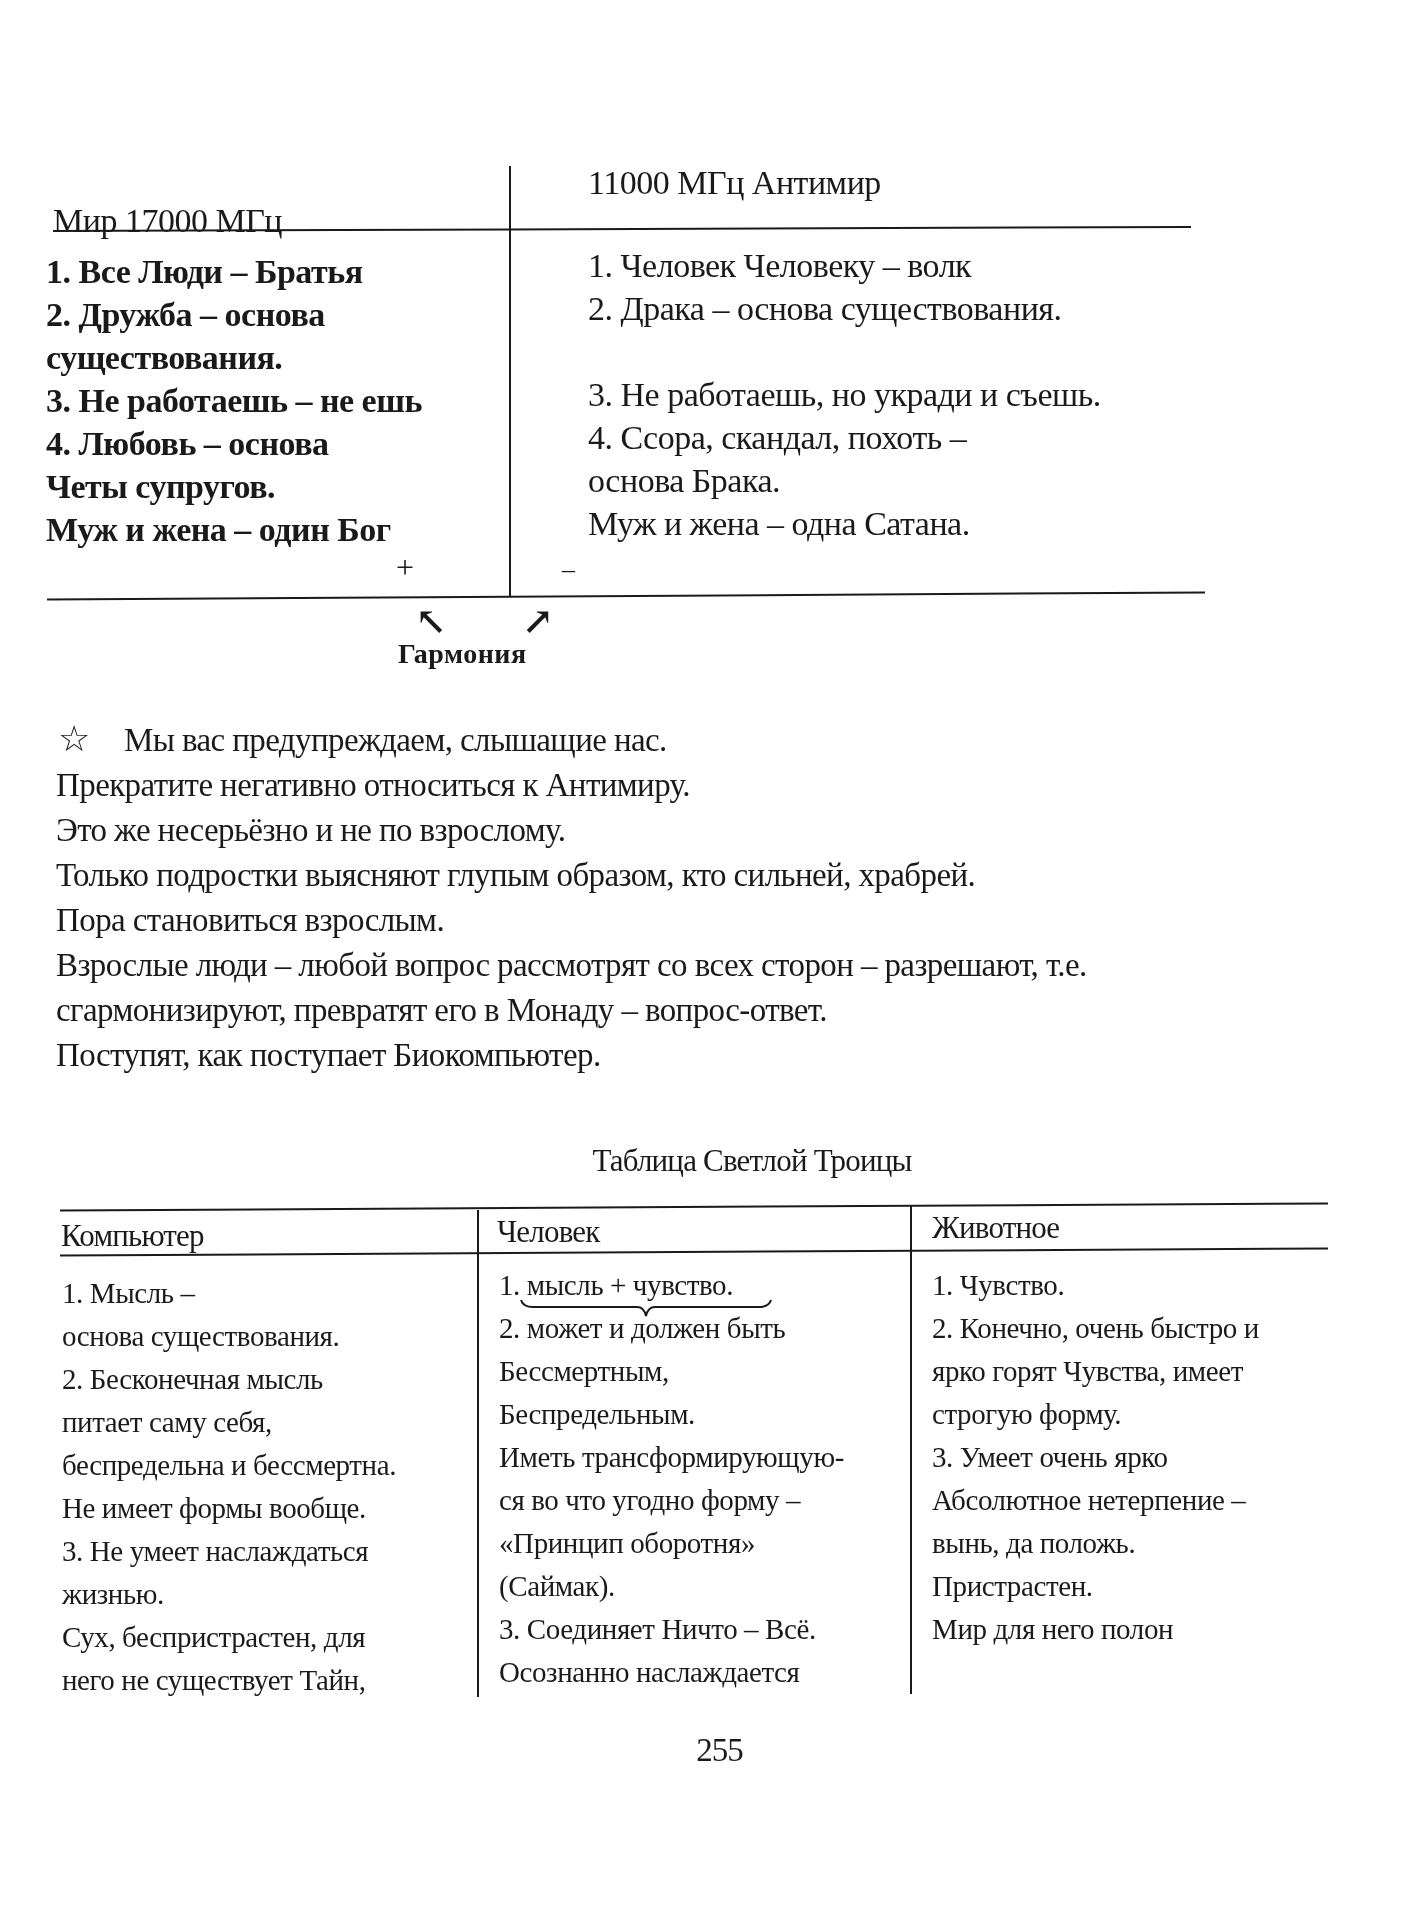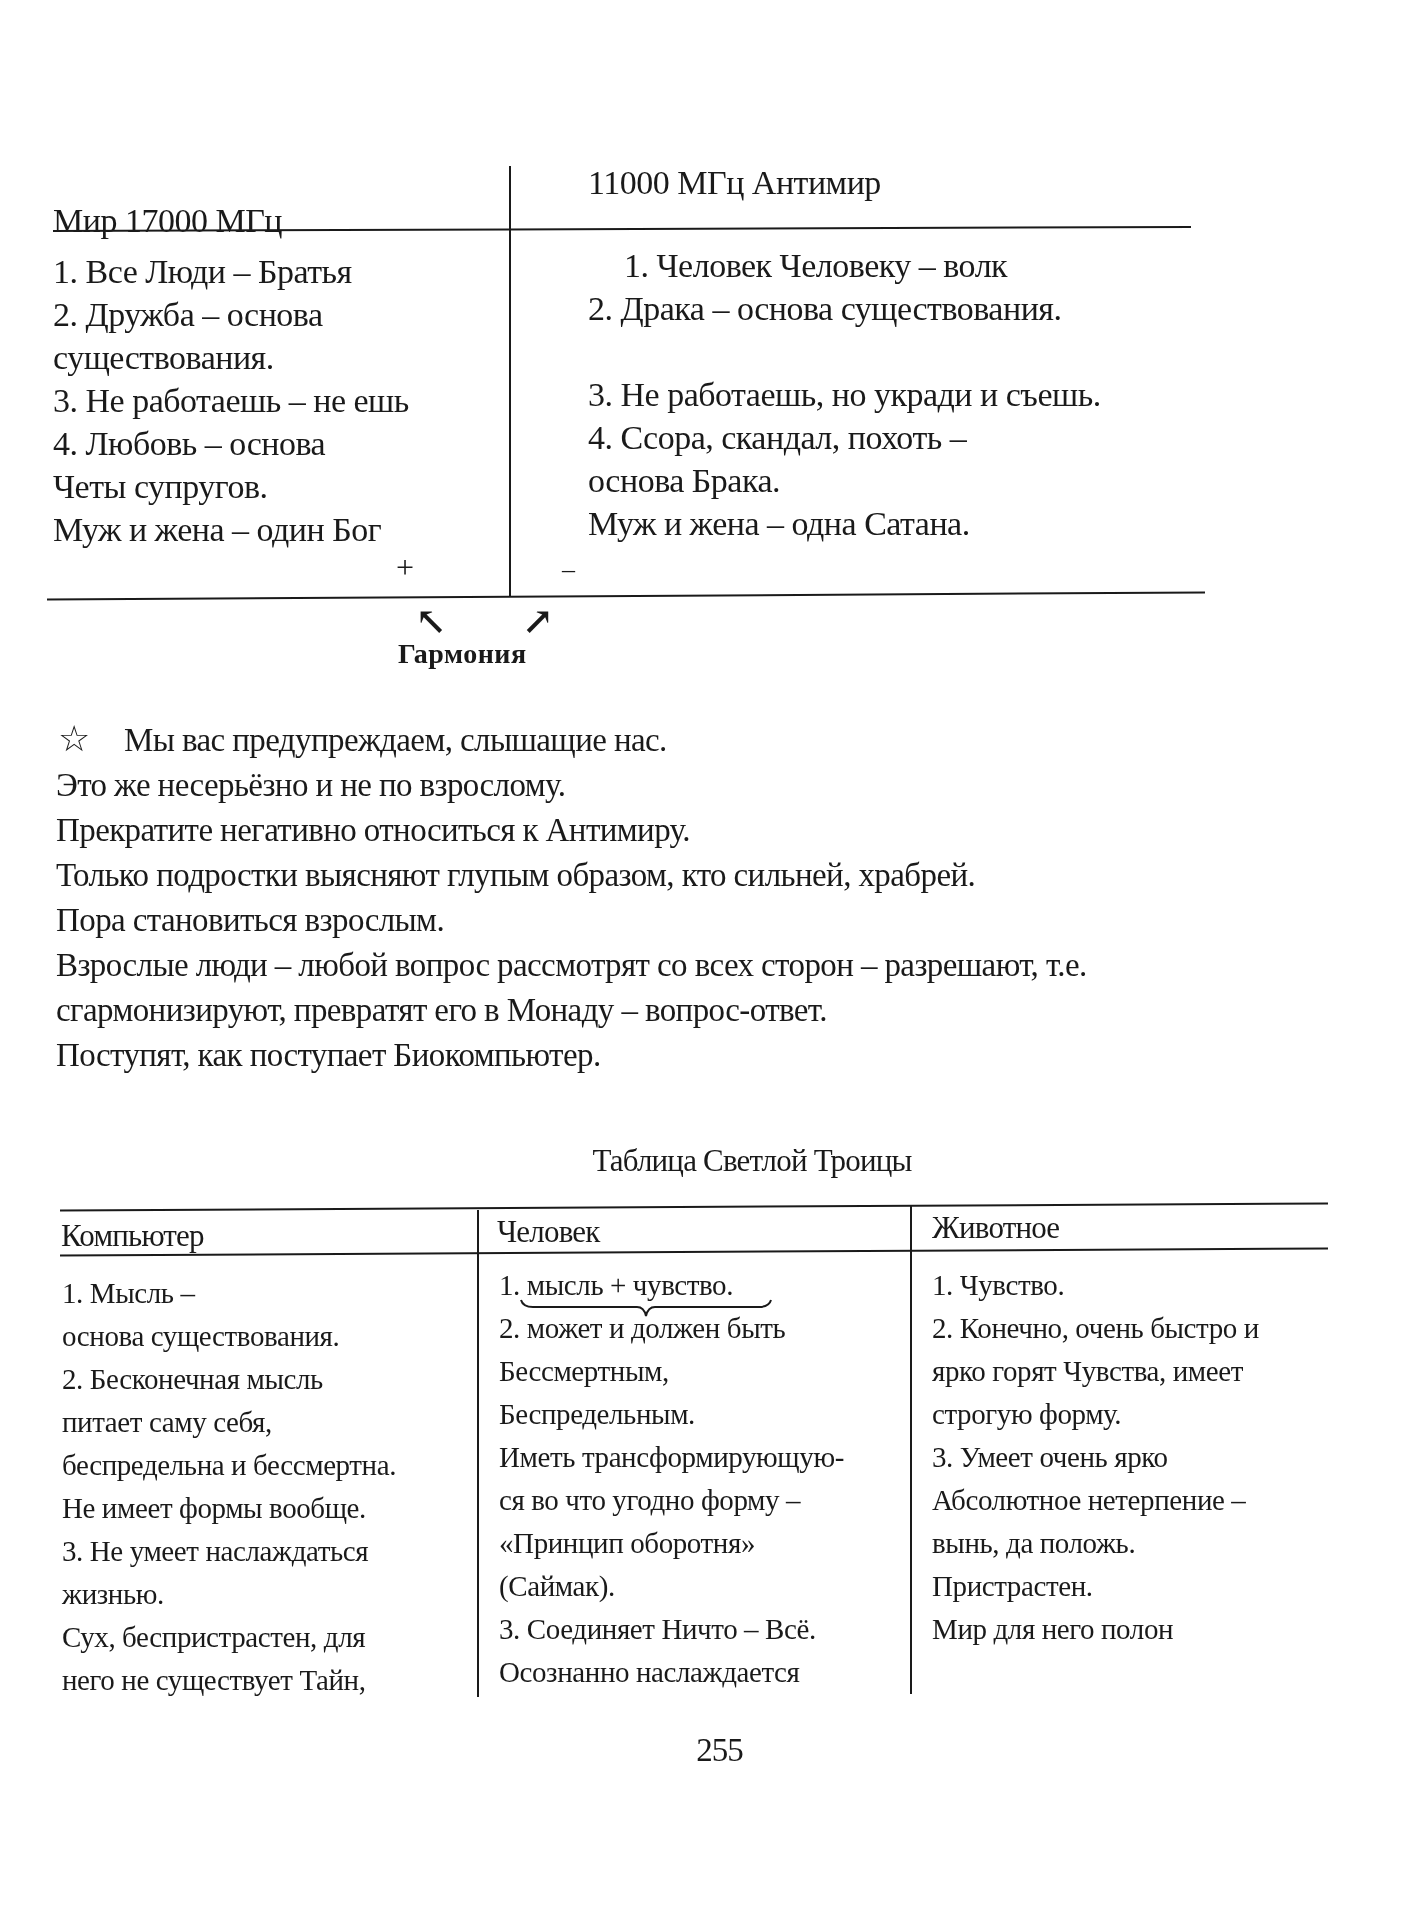--- a/index.html
+++ b/index.html
@@ -17,32 +17,32 @@
 </head>
 <body>
 
 <div>
   <div class="abs t1" style="left:53px; top:167px;margin-top:32px;">Мир 17000 МГц</div>
   <div class="abs t1" style="left:588px; top:161px;">11000 МГц Антимир</div>
 
   <div class="vline" style="left:509px; top:166px; height:430px;"></div>
   <div class="hline" style="left:53px; top:228px; width:1138px; transform:rotate(-0.2deg);"></div>
 
-  <div class="abs" style="left:53px; top:250px;">
+  <div class="abs" style="left:46px; top:250px;font-weight:bold;">
     <div class="t1">1. Все Люди – Братья</div>
     <div class="t1">2. Дружба – основа</div>
     <div class="t1">существования.</div>
     <div class="t1">3. Не работаешь – не ешь</div>
     <div class="t1">4. Любовь – основа</div>
     <div class="t1">Четы супругов.</div>
     <div class="t1">Муж и жена – один Бог</div>
   </div>
 
   <div class="abs" style="left:588px; top:244px;">
-    <div class="t1" style="line-height:43px;margin-left:36px;">1. Человек Человеку – волк</div>
+    <div class="t1" style="line-height:43px;">1. Человек Человеку – волк</div>
     <div class="t1" style="line-height:43px; height:43px;">2. Драка – основа существования.</div>
     <div class="t1" style="height:43px;"></div>
     <div class="t1">3. Не работаешь, но укради и съешь.</div>
     <div class="t1">4. Ссора, скандал, похоть –</div>
     <div class="t1">основа Брака.</div>
     <div class="t1">Муж и жена – одна Сатана.</div>
   </div>
 
   <div class="abs t1" style="left:396px; top:546px; font-size:32px;">+</div>
   <div class="abs t1" style="left:562px; top:548px; font-size:26px;">–</div>
@@ -51,22 +51,22 @@
 
   <div class="abs" style="left:415px; top:598px; font-size:38px; font-weight:bold;">↖</div>
   <div class="abs" style="left:522px; top:598px; font-size:38px; font-weight:bold;">↗</div>
   <div class="abs t1 bold" style="left:398px; top:632px; font-size:28px; letter-spacing:0.5px;">Гармония</div>
 </div>
 
 <div>
   <div class="abs" style="left:58px; top:718px; font-size:36px;">☆</div>
   <div class="abs body-line" style="left:124px; top:718px;">Мы вас предупреждаем, слышащие нас.</div>
   <div class="abs" style="left:56px; top:763px;">
+    <div class="body-line">Прекратите негативно относиться к Антимиру.</div>
     <div class="body-line">Это же несерьёзно и не по взрослому.</div>
-    <div class="body-line">Прекратите негативно относиться к Антимиру.</div>
     <div class="body-line">Только подростки выясняют глупым образом, кто сильней, храбрей.</div>
     <div class="body-line">Пора становиться взрослым.</div>
     <div class="body-line">Взрослые люди – любой вопрос рассмотрят со всех сторон – разрешают, т.е.</div>
     <div class="body-line">сгармонизируют, превратят его в Монаду – вопрос-ответ.</div>
     <div class="body-line">Поступят, как поступает Биокомпьютер.</div>
   </div>
 </div>
 
 <div>
   <div class="abs" style="left:0; width:1404px; top:1143px; text-align:center; font-size:31px; letter-spacing:-0.8px; padding-left:100px; box-sizing:border-box;">Таблица Светлой Троицы</div>

